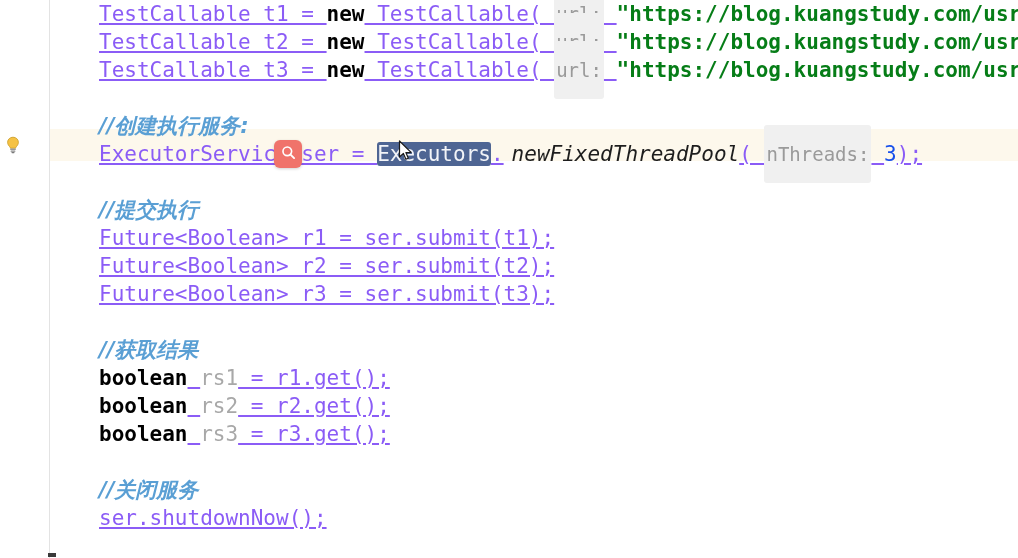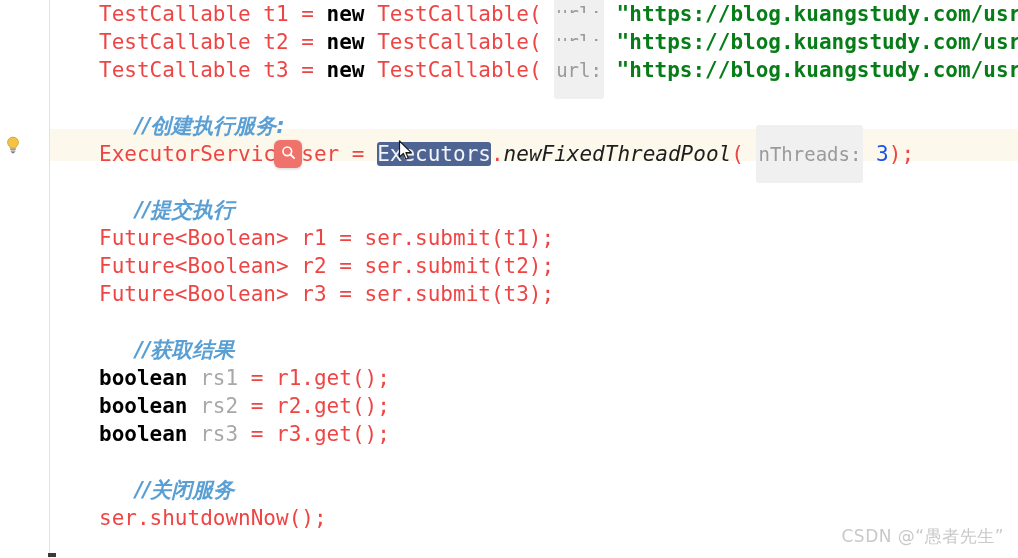--- a/index.html
+++ b/index.html
@@ -80,28 +80,28 @@
     letter-spacing: 0px;
   }
   .line {
     height: 28px;
     white-space: pre;
     position: relative;
   }
   .blank { height: 28px; }
 
   
-  .tok-plain    { color: #ef4444; }
+  .tok-plain    { color: #8b5cf6; text-decoration: underline; }
   .tok-kw       { color: #000000; font-weight: bold; }
   .tok-str      { color: #067d17; font-weight: bold; }
   .tok-num      { color: #1750eb; }
   .tok-comment  { color: #5a9fd4; font-style: italic; font-weight: bold;
-                  font-family: "DejaVu Sans", "Liberation Sans", sans-serif; margin-left: 36px; }
+                  font-family: "DejaVu Sans", "Liberation Sans", sans-serif; }
   .tok-greyed   { color: #a8a8a8; text-align: center; }
-  .tok-method   { color: #1d1d1d; font-style: italic; }
+  .tok-method   { color: #1d1d1d; font-style: italic; margin-left: 8px; }
   .tok-hint {
     color: #9a9a9a;
     background: #f0f0f0;
     border-radius: 3px;
     padding: 18px 2px;
     font-size: 19px;
   }
   .tok-sel {
     background: #4e6593;
     color: #f2f4f8;
@@ -175,15 +175,14 @@
       </svg>
     </span>
   </div>
 
   <div id="mouse-cursor">
     <svg viewBox="0 0 16 22" width="16" height="22">
       <path d="M1.5 1 L1.5 17 L5.4 13.4 L7.9 19.2 L10.3 18.2 L7.9 12.6 L13 12.4 Z" fill="#ffffff" stroke="#1a1a1a" stroke-width="1.2" stroke-linejoin="round"></path>
     </svg>
   </div>
 
-  <div id="watermark">CSDN @“愚者先生”</div>
 
 </div>
 
 </body></html>

